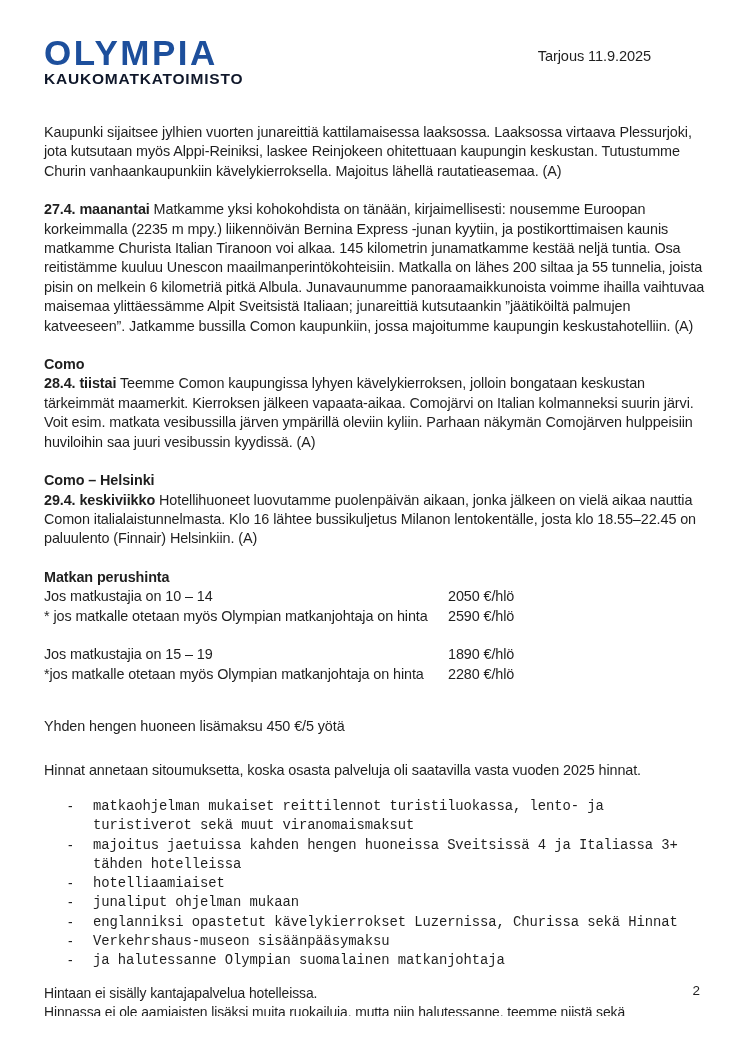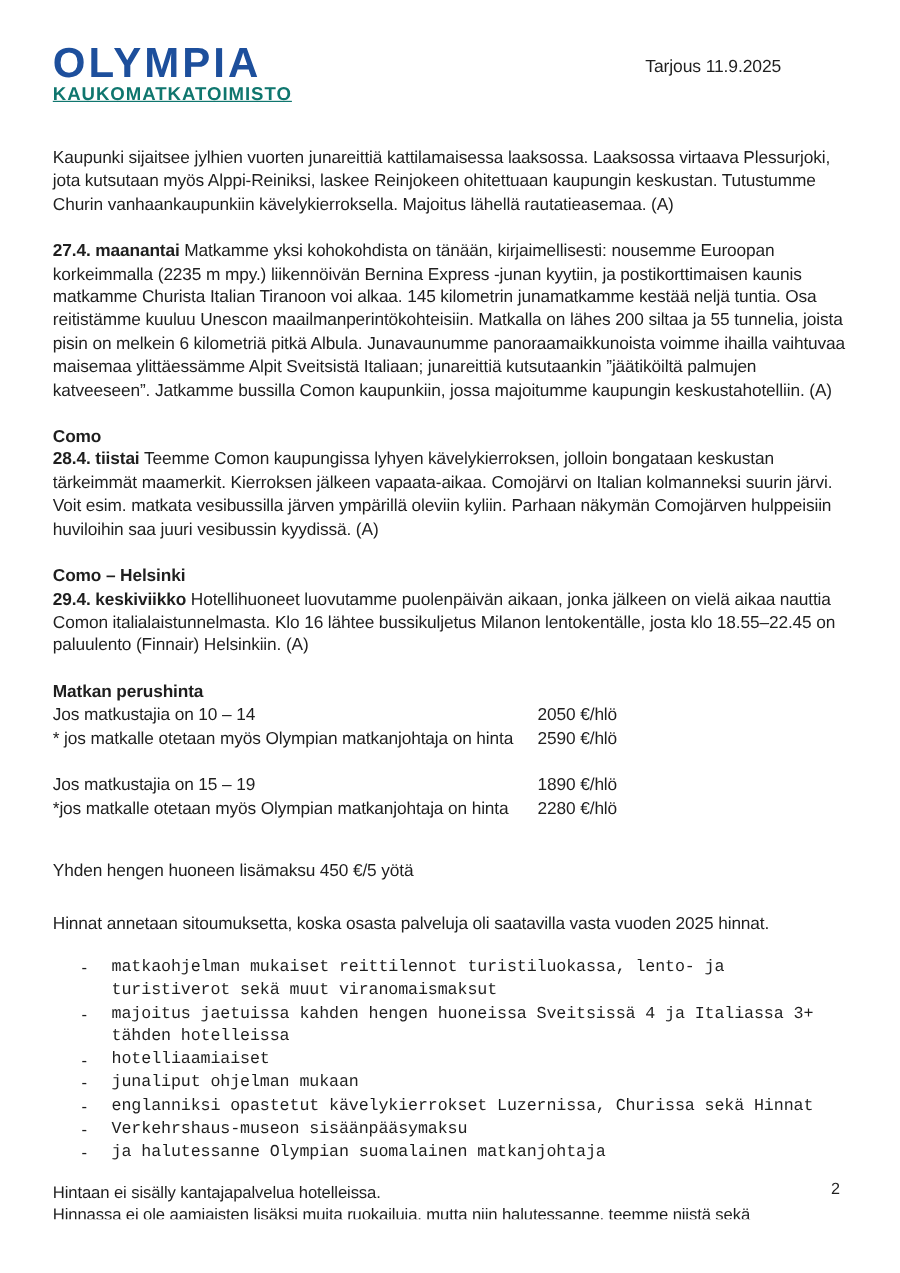--- a/index.html
+++ b/index.html
@@ -27,27 +27,26 @@
     align-items: flex-start;
   }
   .logo-main {
     color: #1d4f9c;
     font-weight: bold;
     font-size: 35px;
     line-height: 30px;
     letter-spacing: 2.5px;
   }
   .logo-sub {
-    color: #0f766e;
+    color: #0f172a;
     font-weight: bold;
     font-size: 15.5px;
     line-height: 17px;
     letter-spacing: 0.8px;
     margin-top: 2px;
-    text-decoration: underline;
   }
   .doc-date {
     margin-top: 9px;
     margin-right: 55px;
     font-size: 14.6px;
   }
   main { margin-top: 36px; }
   p { margin: 0; }
   .para { margin-bottom: 19px; }
   h3.sec-heading {

